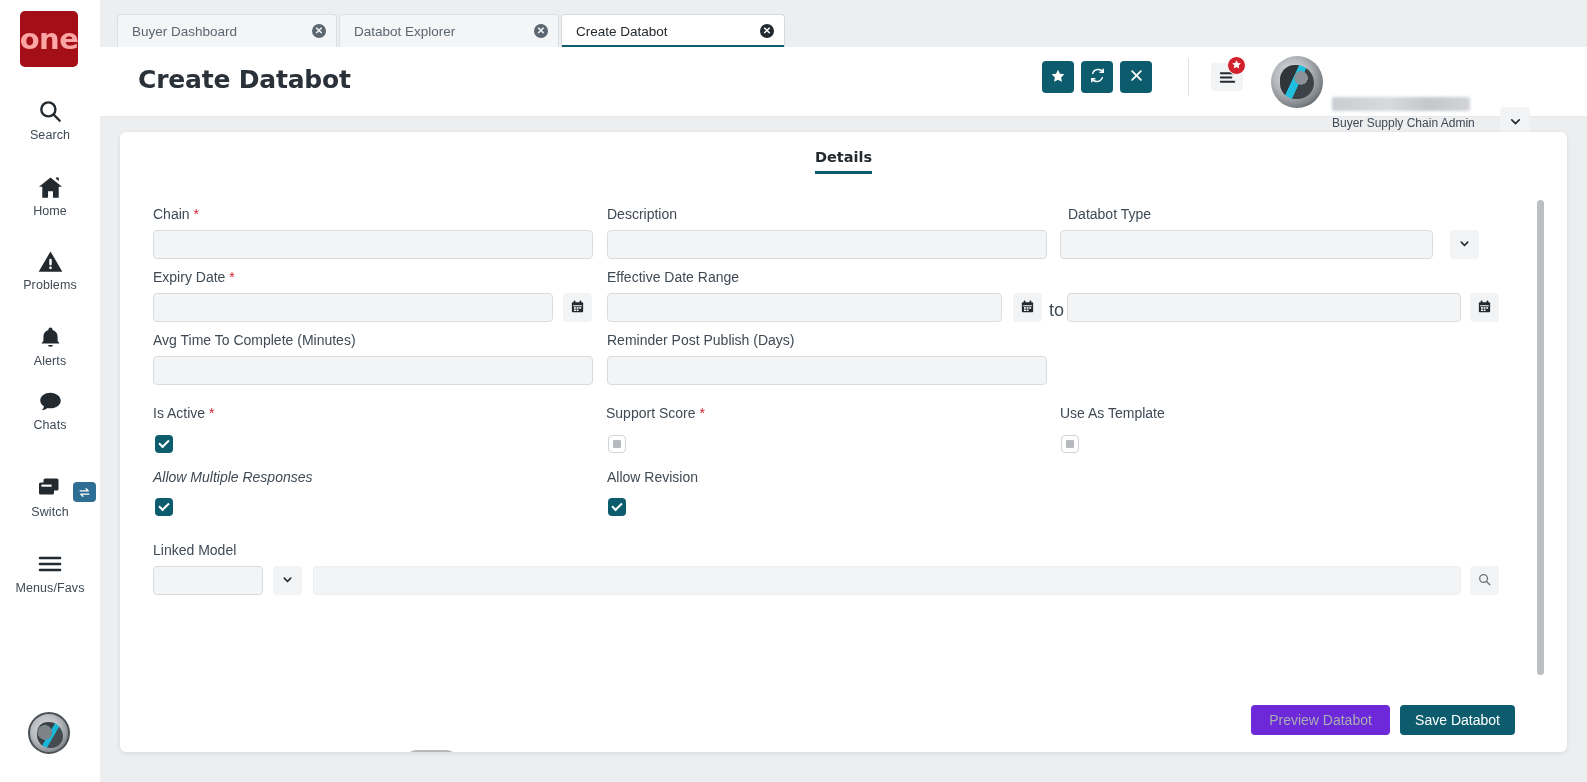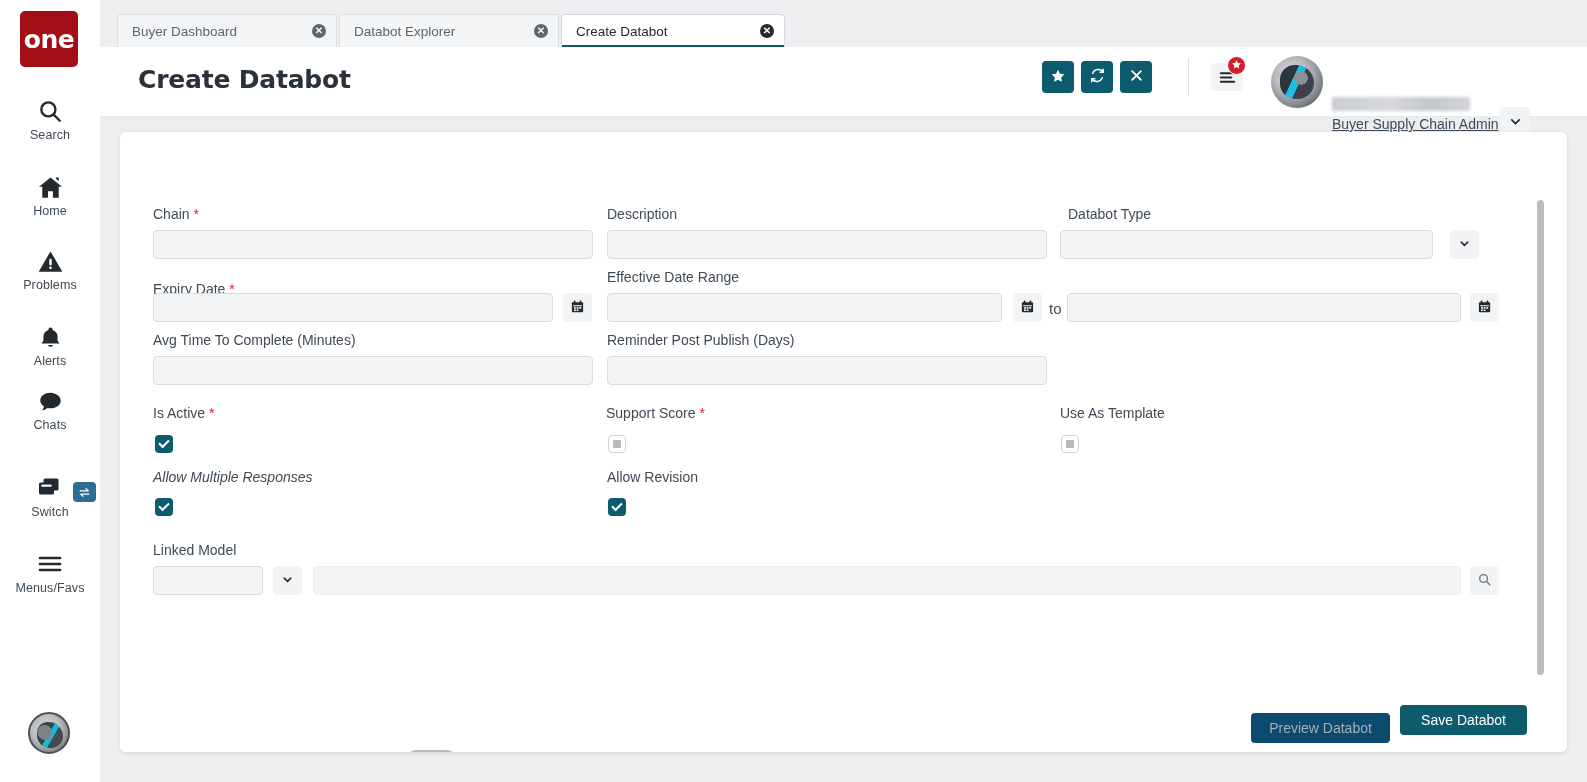--- a/index.html
+++ b/index.html
@@ -18,21 +18,21 @@
   #rail {
     position: absolute; left: 0; top: 0; width: 100px; height: 782px;
     background: #ffffff; z-index: 5;
   }
   #rail-logo {
     position: absolute; left: 20px; top: 11px; width: 58px; height: 56px;
     background: #a40e17; border-radius: 5px;
     display: flex; align-items: center; justify-content: center;
   }
   #rail-logo .logo-text {
-    color: #ffffff; font-size: 25px; font-weight: 700; letter-spacing: -0.5px;
+    color: #fca5a5; font-size: 29px; font-weight: 700; letter-spacing: -0.5px;
     font-family: "DejaVu Sans", sans-serif;
   }
   .rail-item {
     position: absolute; left: 0; width: 100px;
     display: flex; flex-direction: column; align-items: center; gap: 2px;
     cursor: pointer; user-select: none;
   }
   .rail-icon { height: 30px; display: flex; align-items: center; justify-content: center; color: #22292f; }
   .rail-label { font-size: 12.5px; color: #3f4a55; letter-spacing: .1px; }
   #rail-switch-badge {
@@ -126,21 +126,21 @@
       linear-gradient(115deg, #2f363b 0 38%, #1fbede 39% 55%, #3c4348 56% 100%);
     border-radius: 45% 55% 50% 48%;
   }
   .redact {
     position: absolute; border-radius: 2px;
     background: linear-gradient(90deg, #c9ccd0, #d7d9dc 40%, #c4c7cb 70%, #d2d4d7);
     filter: blur(1.4px);
   }
   #hdr-role {
     position: absolute; left: 1232px; top: 69px;
-    font-size: 14px; color: #3f4a55; white-space: nowrap; text-decoration: underline;
+    font-size: 12px; color: #3f4a55; white-space: nowrap;
   }
   #hdr-caret {
     position: absolute; left: 1400px; top: 60px; width: 30px; height: 28px; border-radius: 4px;
     background: #f2f3f4; display: flex; align-items: center; justify-content: center; cursor: pointer;
   }
 
   
   #card {
     position: absolute; left: 20px; top: 132px; width: 1447px; height: 620px;
     background: #ffffff; border-radius: 6px;
@@ -168,21 +168,21 @@
     font-size: 13.5px; color: #22292f; font-family: "Liberation Sans", sans-serif;
     outline: none;
   }
   .f-input::placeholder { color: #9aa1a8; }
   .icon-btn {
     position: absolute; height: 29px; width: 29px; border-radius: 4px;
     background: #f2f3f4; border: none; cursor: pointer;
     display: flex; align-items: center; justify-content: center; color: #22292f;
   }
   .icon-btn.light { color: #6b7379; }
-  .to-label { position: absolute; font-size: 15px; color: #3f4a55; }
+  .to-label { position: absolute; font-size: 18px; color: #3f4a55; }
 
   .cbx {
     position: absolute; width: 18px; height: 18px; border-radius: 4px; cursor: pointer;
     display: flex; align-items: center; justify-content: center;
   }
   .cbx.checked { background: #0d5c6e; }
   .cbx.checked::after {
     content: ""; width: 8px; height: 4px; border-left: 2px solid #fff; border-bottom: 2px solid #fff;
     transform: rotate(-45deg) translate(1px,-1px);
   }
@@ -190,27 +190,26 @@
   .cbx.indet::after { content: ""; width: 8px; height: 8px; background: #b6babe; border-radius: 1px; }
 
   #toggle-recurring {
     position: absolute; left: 284px; top: 618px; width: 55px; height: 26px;
     background: #b5b8bb; border-radius: 13px; cursor: pointer;
   }
 
   
   #btn-preview {
     position: absolute; left: 1131px; top: 573px; width: 139px; height: 30px;
-    background: #0c4a6e; border: none; border-radius: 4px;
+    background: #6d28d9; border: none; border-radius: 4px;
     color: #a8aeb3; font-size: 14px; cursor: default;
     font-family: "Liberation Sans", sans-serif;
-    margin-top: 8px;
   }
   #btn-save {
-    position: absolute; left: 1280px; top: 573px; width: 127px; height: 30px;
+    position: absolute; left: 1280px; top: 573px; width: 115px; height: 30px;
     background: #0d5c6e; border: none; border-radius: 4px;
     color: #ffffff; font-size: 14px; cursor: pointer;
     font-family: "Liberation Sans", sans-serif;
   }
 
   
   #vscroll {
     position: absolute; left: 1417px; top: 68px; width: 7px; height: 475px;
     background: #bcbfc2; border-radius: 4px; cursor: pointer;
   }
@@ -380,40 +379,43 @@
 
       <div id="hdr-caret">
         <svg width="15" height="15" viewBox="0 0 24 24" fill="none" stroke="#22292f" stroke-width="2.6" stroke-linecap="round">
           <path d="M6 9.5l6 6 6-6"></path>
         </svg>
       </div>
     </div>
 
     <div id="card">
 
+      <div id="tabs-row">
+        <span id="details-tab">Details</span>
+      </div>
 
       <div class="f-label" style="left:33px; top:74px;">
         <span>Chain</span><span class="req"> *</span>
       </div>
       <input class="f-input" style="left: 33px; top: 98px; width: 440px;" placeholder="">
 
       <div class="f-label" style="left:487px; top:74px;">Description</div>
       <input class="f-input" style="left: 487px; top: 98px; width: 440px;" placeholder="">
 
       <div class="f-label" style="left:940px; top:74px;margin-left:8px;">Databot Type</div>
       <input class="f-input" style="left: 940px; top: 98px; width: 373px;" placeholder="">
       <button class="icon-btn" style="left:1330px; top:98px;">
         <span>
           <svg width="13" height="13" viewBox="0 0 24 24" fill="none" stroke="#22292f" stroke-width="2.8" stroke-linecap="round">
             <path d="M6 9.5l6 6 6-6"></path>
           </svg>
         </span>
       </button>
 
-      <div class="f-label" style="left:33px; top:137px;margin-top:12px;">
+      <div class="f-label" style="left:33px; top:137px;">
         <span>Expiry Date</span><span class="req"> *</span>
       </div>
       <input class="f-input" style="left: 33px; top: 161px; width: 400px;" placeholder="">
       <button class="icon-btn" style="left:443px; top:161px;">
         <span>
           <svg width="15" height="15" viewBox="0 0 24 24" fill="#22292f">
             <rect x="3" y="5" width="18" height="16" rx="1.6"></rect>
             <rect x="6" y="2.5" width="2.6" height="4" rx="1"></rect>
               <rect x="15.4" y="2.5" width="2.6" height="4" rx="1"></rect>
             <rect x="5" y="10" width="14" height="1.6" fill="#fff"></rect>

